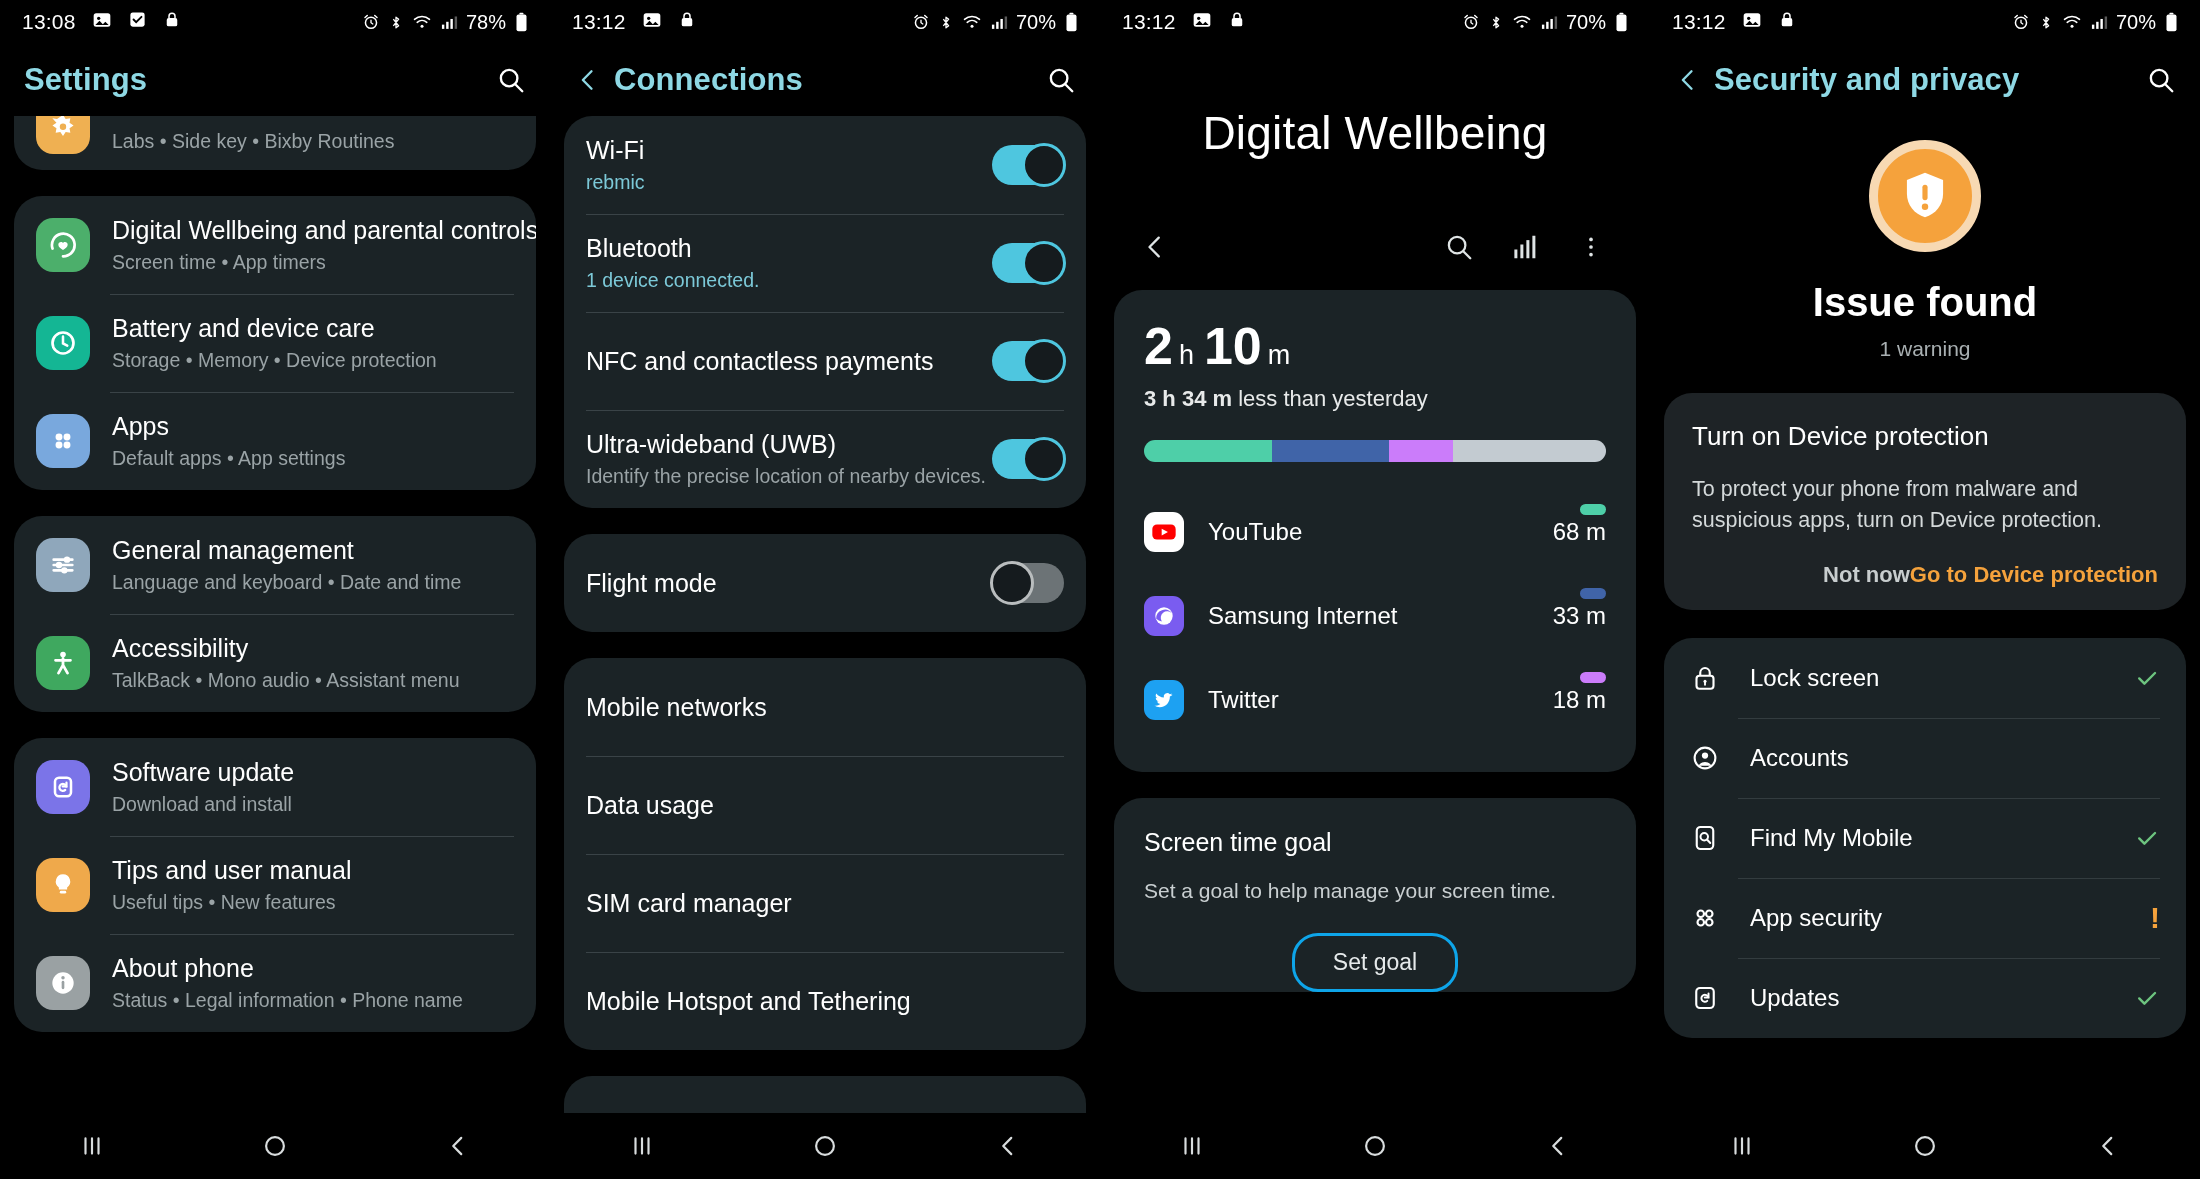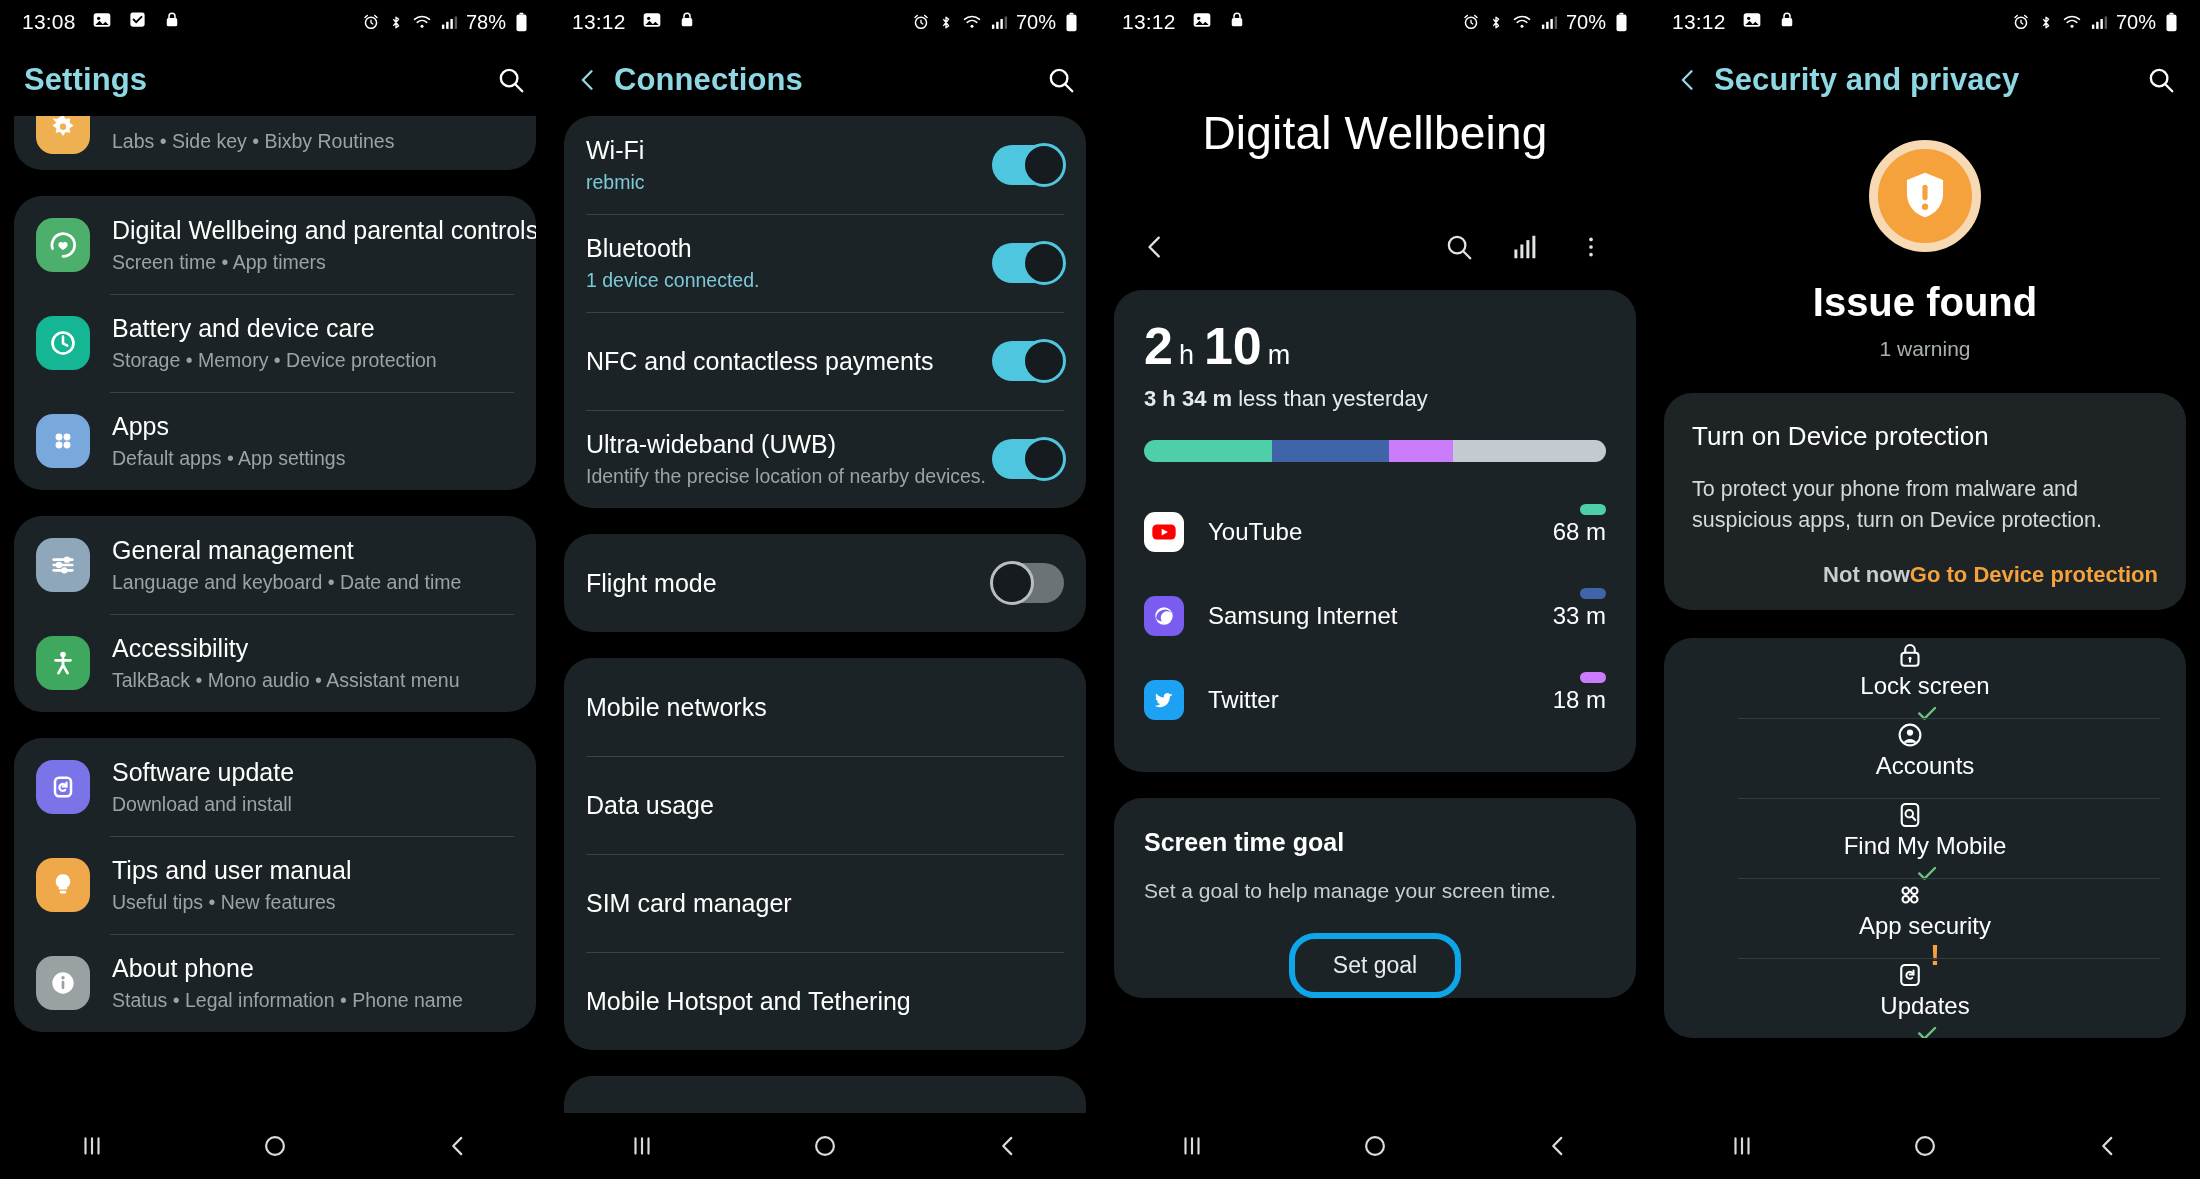--- a/index.html
+++ b/index.html
@@ -144,25 +144,25 @@
     width: 40px; height: 40px; flex: 0 0 40px; border-radius: 11px;
     margin-right: 24px; display: flex; align-items: center; justify-content: center;
   }
   .dw-app .nm { color: #fff; font-size: 24px; flex: 1 1 auto; }
   .dw-app .tm { color: #fff; font-size: 24px; font-weight: 400; }
   .dw-app .dot {
     position: absolute; right: 0; top: 14px;
     width: 26px; height: 11px; border-radius: 6px;
   }
   .dw-goal { background: #1b2326; border-radius: 28px; margin: 26px 14px 0 14px; padding: 30px 30px 0 30px; }
-  .dw-goal h3 { color: #fff; font-size: 25px; font-weight: 700; }
+  .dw-goal h3 { color: #fff; font-size: 25px; font-weight: 400; }
   .dw-goal p { color: #c9cfd1; font-size: 21px; margin-top: 22px; }
   .dw-goal .btnwrap { display: flex; justify-content: center; margin-top: 30px; }
   .dw-goal .btn {
-    border: 6px solid #0ea5e9; border-radius: 26px;
+    border: 3px solid #0ea5e9; border-radius: 26px;
     color: #e6eaeb; font-size: 23px; padding: 13px 38px; text-align: right;
   }
 
   
   .sec-hero { text-align: center; margin-top: 24px; }
   .sec-badge {
     width: 112px; height: 112px; border-radius: 50%;
     background: #f5a23c; margin: 0 auto;
     border: 9px solid #f7d9b3;
     display: flex; align-items: center; justify-content: center;
@@ -172,21 +172,21 @@
   .sec-card {
     background: #1e2326; border-radius: 28px;
     margin: 32px 14px 0 14px; padding: 28px 28px 22px 28px;
   }
   .sec-card h3 { color: #fff; font-size: 26px; font-weight: 400; }
   .sec-card p { color: #d4d9da; font-size: 21.5px; line-height: 1.45; margin-top: 22px; }
   .sec-card .acts { display: flex; justify-content: flex-end; align-items: center; margin-top: 26px; }
   .sec-card .a1 { color: #c8cdce; font-size: 22px; font-weight: 700; }
   .sec-card .a2 { color: #f5a23c; font-size: 22px; font-weight: 700; }
   .sec-list { background: #1b2326; border-radius: 28px; margin: 28px 14px 0 14px; overflow: hidden; }
-  .sec-row { display: flex; align-items: center; height: 80px; padding: 0 26px; position: relative; flex-direction: column; }
+  .sec-row { display: flex; align-items: center; height: 80px; padding: 0 26px; position: relative; }
   .sec-row + .sec-row::before {
     content: ""; position: absolute; left: 74px; right: 26px; top: 0; height: 1px; background: #333c3f;
   }
   .sec-row .ic { width: 34px; flex: 0 0 34px; margin-right: 26px; display: flex; align-items: center; }
   .sec-row .lb { color: #fff; font-size: 24px; flex: 1 1 auto; }
   .sec-row .st { width: 30px; display: flex; justify-content: flex-end; align-items: center; }
   .bang { color: #f5a23c; font-size: 30px; font-weight: 700; line-height: 1; }
 </style>
 </head>
 <body>

